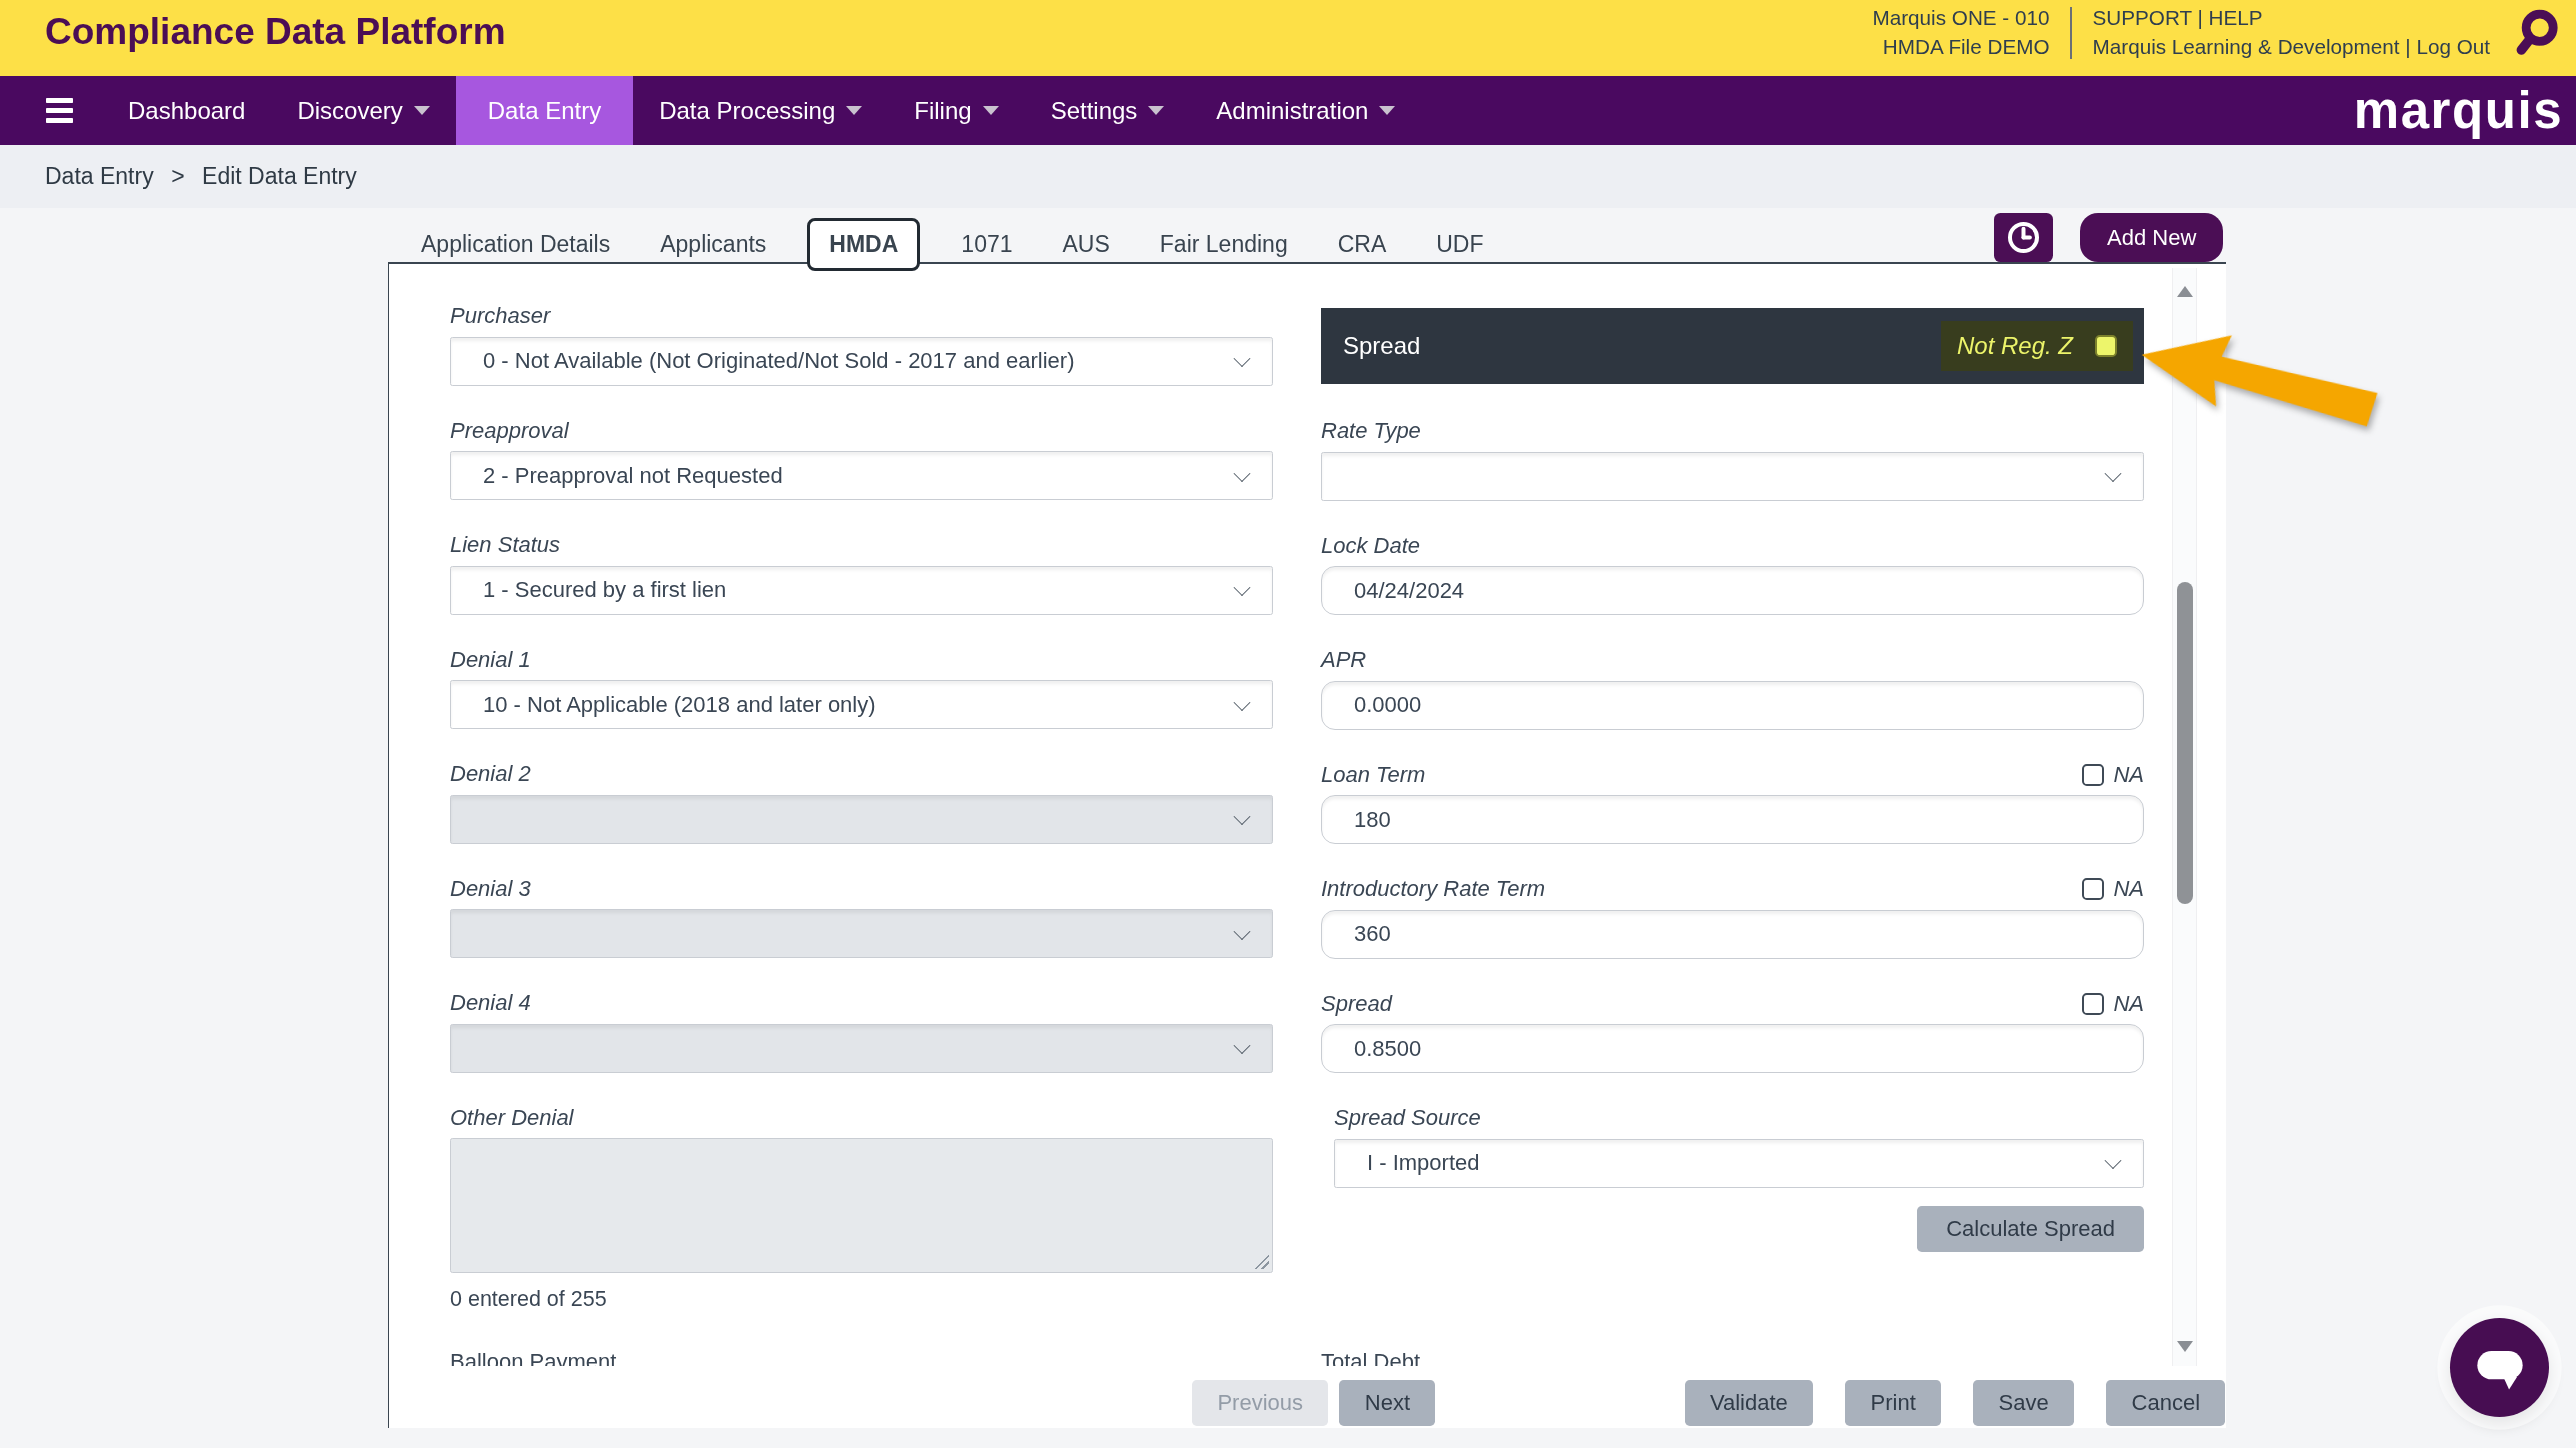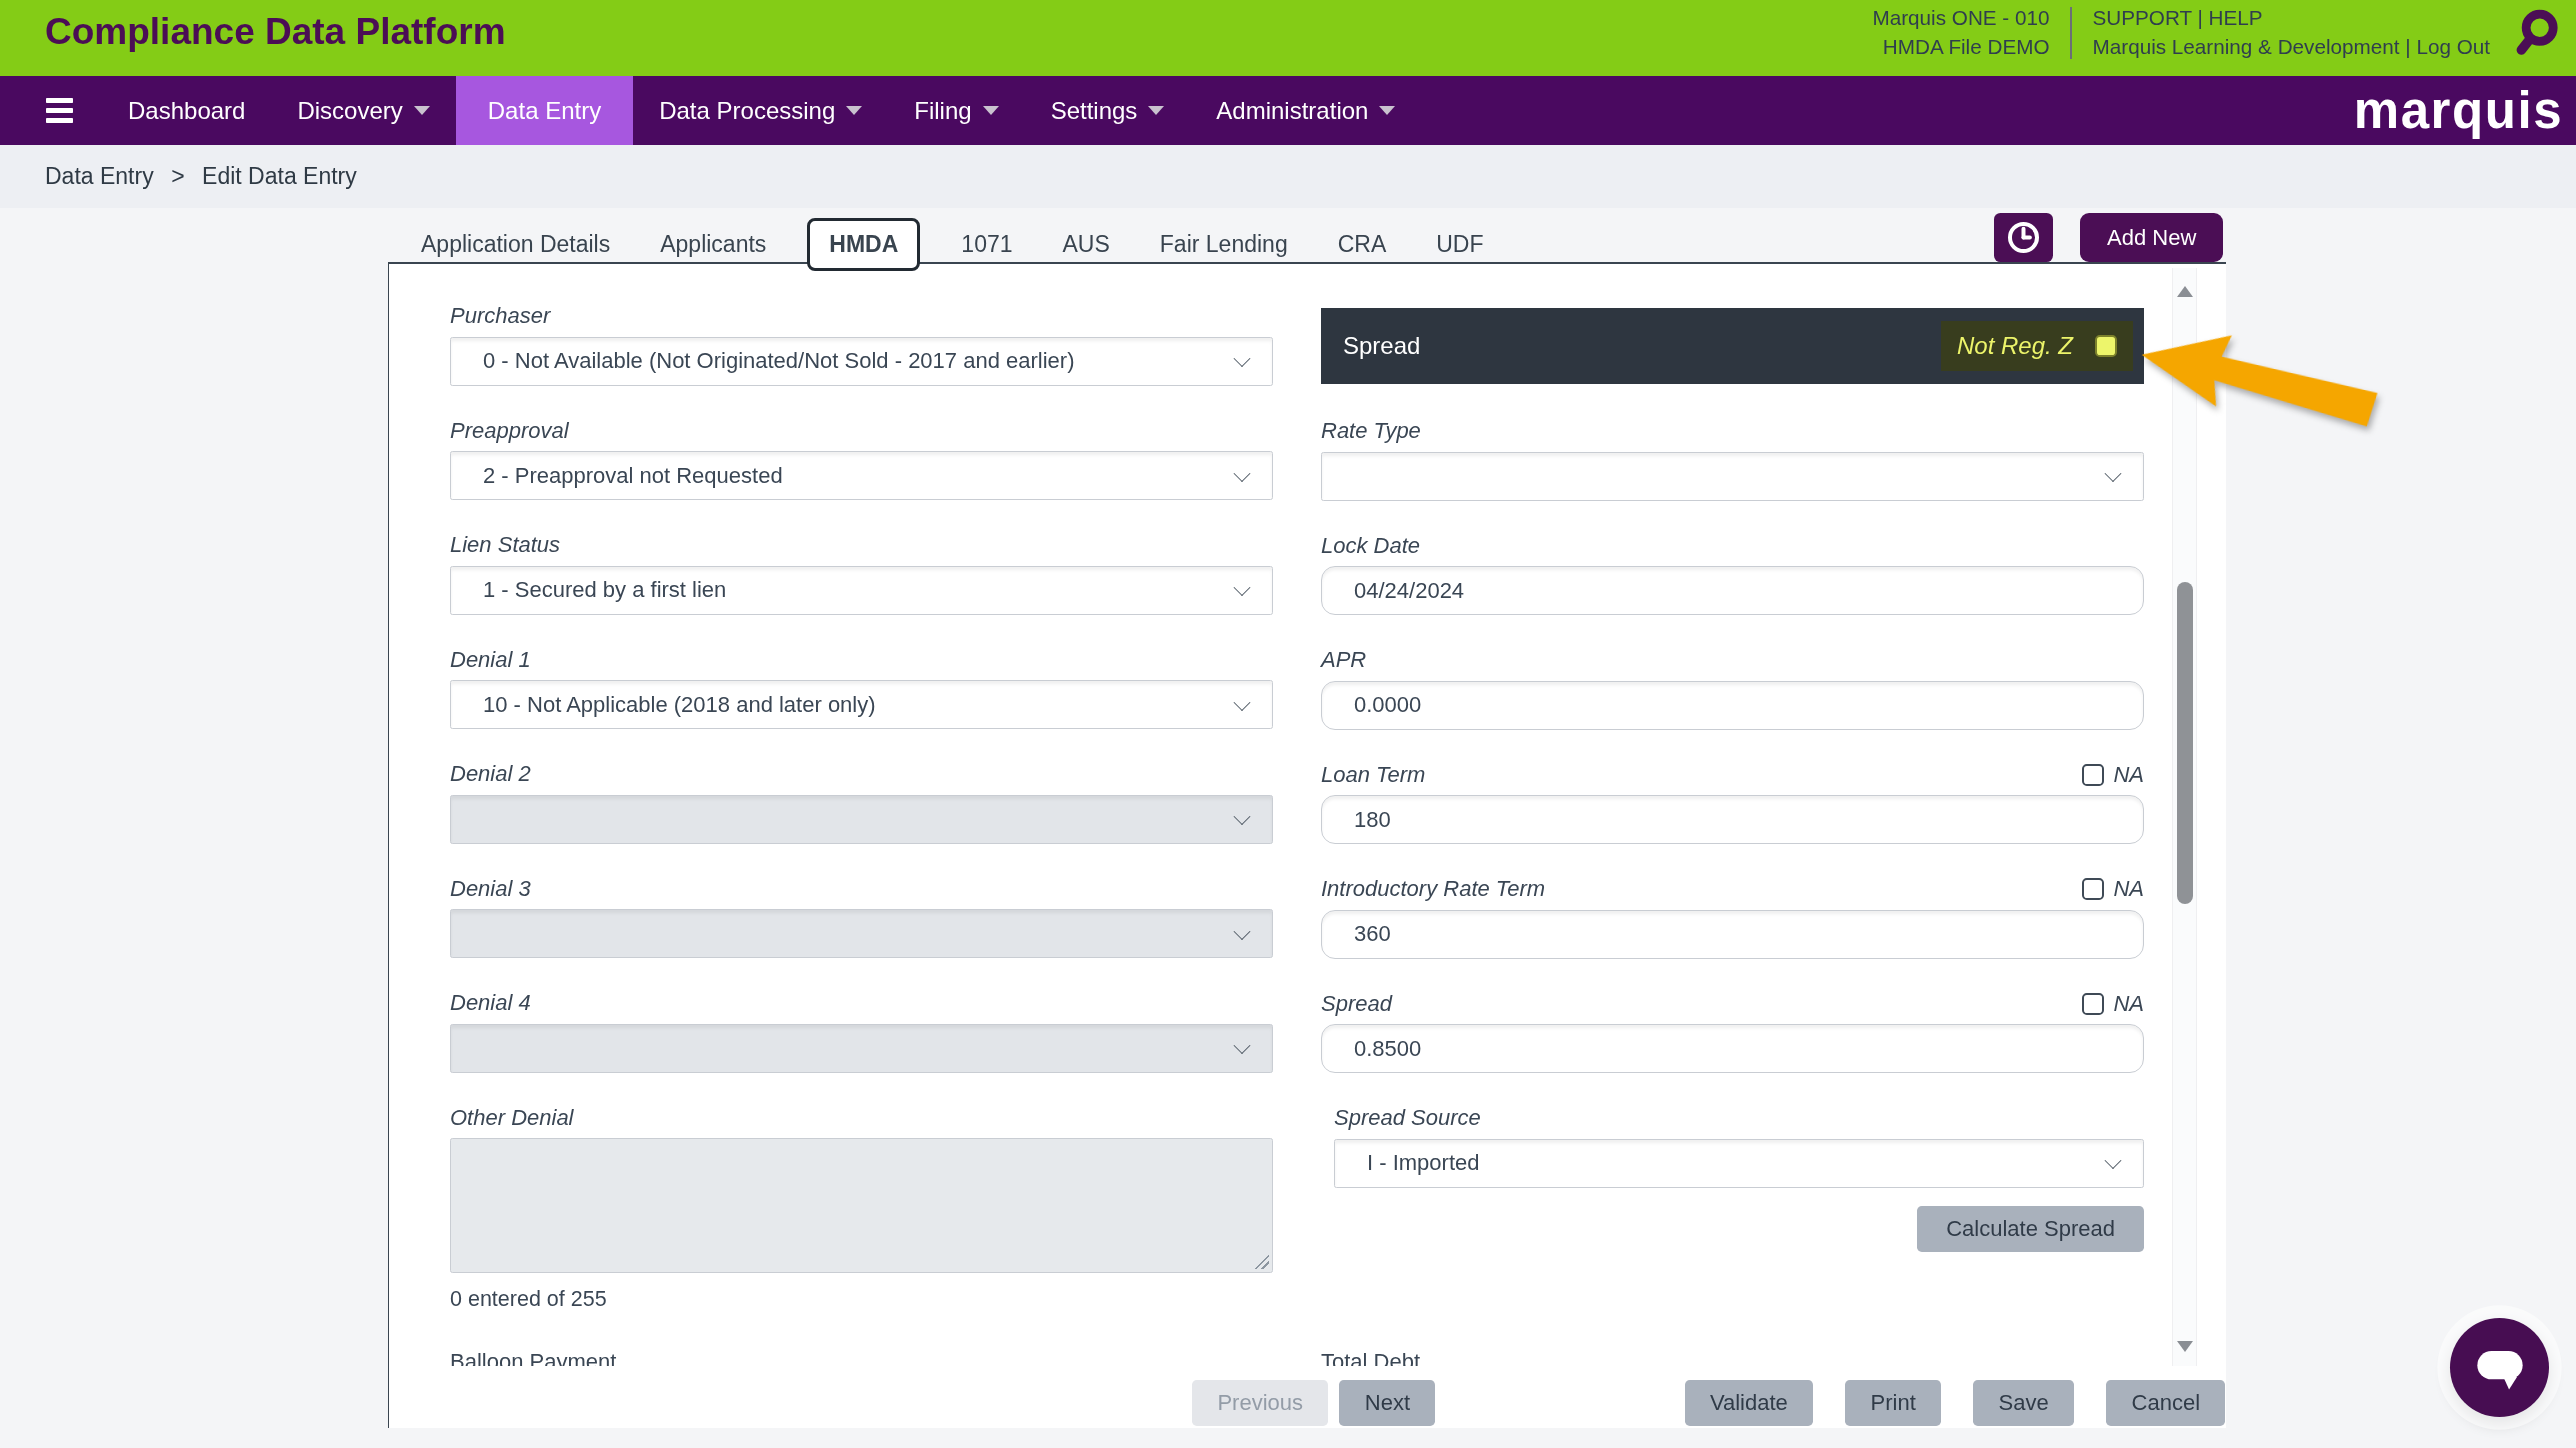--- a/index.html
+++ b/index.html
@@ -1,19 +1,19 @@
 <!DOCTYPE html>
 <html style="font-size:12.7px"><head>
 <meta charset="utf-8">
 <style>
   html,body{margin:0;padding:0;background:#F4F5F7;font-family:"Liberation Sans",sans-serif;}
   .page{position:relative;width:2576px;height:1449px;overflow:hidden;background:#F4F5F7;}
 
   
-  .topbar{position:absolute;left:0;top:0;width:2576px;height:88px;background:#84cc16;border-bottom:1.6px solid #6B6F76;box-sizing:border-box;}
+  .topbar{position:absolute;left:0;top:0;width:2576px;height:88px;background:#fde047;border-bottom:1.6px solid #6B6F76;box-sizing:border-box;}
   .app-title{position:absolute;left:45px;top:11px;margin:0;font-size:37px;font-weight:bold;color:#4B0E55;letter-spacing:0;}
   .top-right{position:absolute;right:14.3px;top:6.4px;display:flex;align-items:center;gap:20.7px;}
   .acct{display:flex;flex-direction:column;align-items:flex-end;gap:4.8px;font-size:20.7px;color:#2F3E4E;line-height:24px;}
   .vdiv{width:1.6px;height:52px;background:#6B6F76;}
   .links{display:flex;flex-direction:column;align-items:flex-start;gap:4.8px;font-size:20.7px;color:#2F3E4E;line-height:24px;}
   .search-wrap{width:51px;height:51px;display:flex;align-items:center;justify-content:center;}
 
   
   .nav{position:absolute;left:0;top:76px;width:2576px;height:69px;background:#4A0960;display:flex;align-items:stretch;}
   .burger{display:flex;flex-direction:column;justify-content:center;gap:5.6px;margin:0 29px 0 46px;cursor:pointer;}
@@ -30,21 +30,21 @@
   .breadcrumb .current{cursor:default;margin-left:0;}
 
   
   .tabs-row{position:absolute;left:396px;top:215px;height:59px;display:flex;align-items:center;z-index:3;}
   .tab{font-size:23px;color:#39444F;padding:0 25px;cursor:pointer;white-space:nowrap;}
   .tab.active{background:#FFFFFF;border:3.2px solid #222A32;border-radius:8px;font-weight:bold;padding:10.3px 19px;margin:0 16px;}
 
   
   .top-actions{position:absolute;left:1994px;top:213px;display:flex;gap:27px;z-index:3;}
   .icon-btn{width:59px;height:49px;background:#4B0E55;border:none;border-radius:6.4px;display:flex;align-items:center;justify-content:center;cursor:pointer;}
-  .purple-btn{height:49px;background:#4B0E55;border:none;border-radius:9px;color:#FFFFFF;font-size:22px;padding:0 27px;font-family:inherit;cursor:pointer;}
+  .purple-btn{height:49px;background:#4B0E55;border:none;border-radius:18px;color:#FFFFFF;font-size:22px;padding:0 27px;font-family:inherit;cursor:pointer;}
 
   
   .panel{position:absolute;left:388px;top:262px;width:1838px;height:1166px;background:#FFFFFF;border-top:2.4px solid #3A4550;border-left:1.6px solid #3A4550;box-sizing:border-box;}
   .scroll-area{position:absolute;left:0;top:0;width:1838px;height:1102px;overflow:hidden;}
   .col{position:absolute;top:0;width:823px;}
   .col.left{left:61px;padding-top:41px;}
   .col.right{left:932px;padding-top:44px;display:flex;flex-direction:column;}
 
   .field{margin-bottom:34px;}
   .field .lbl-row{display:flex;justify-content:space-between;align-items:center;height:22px;margin-bottom:9.5px;font-style:italic;}

